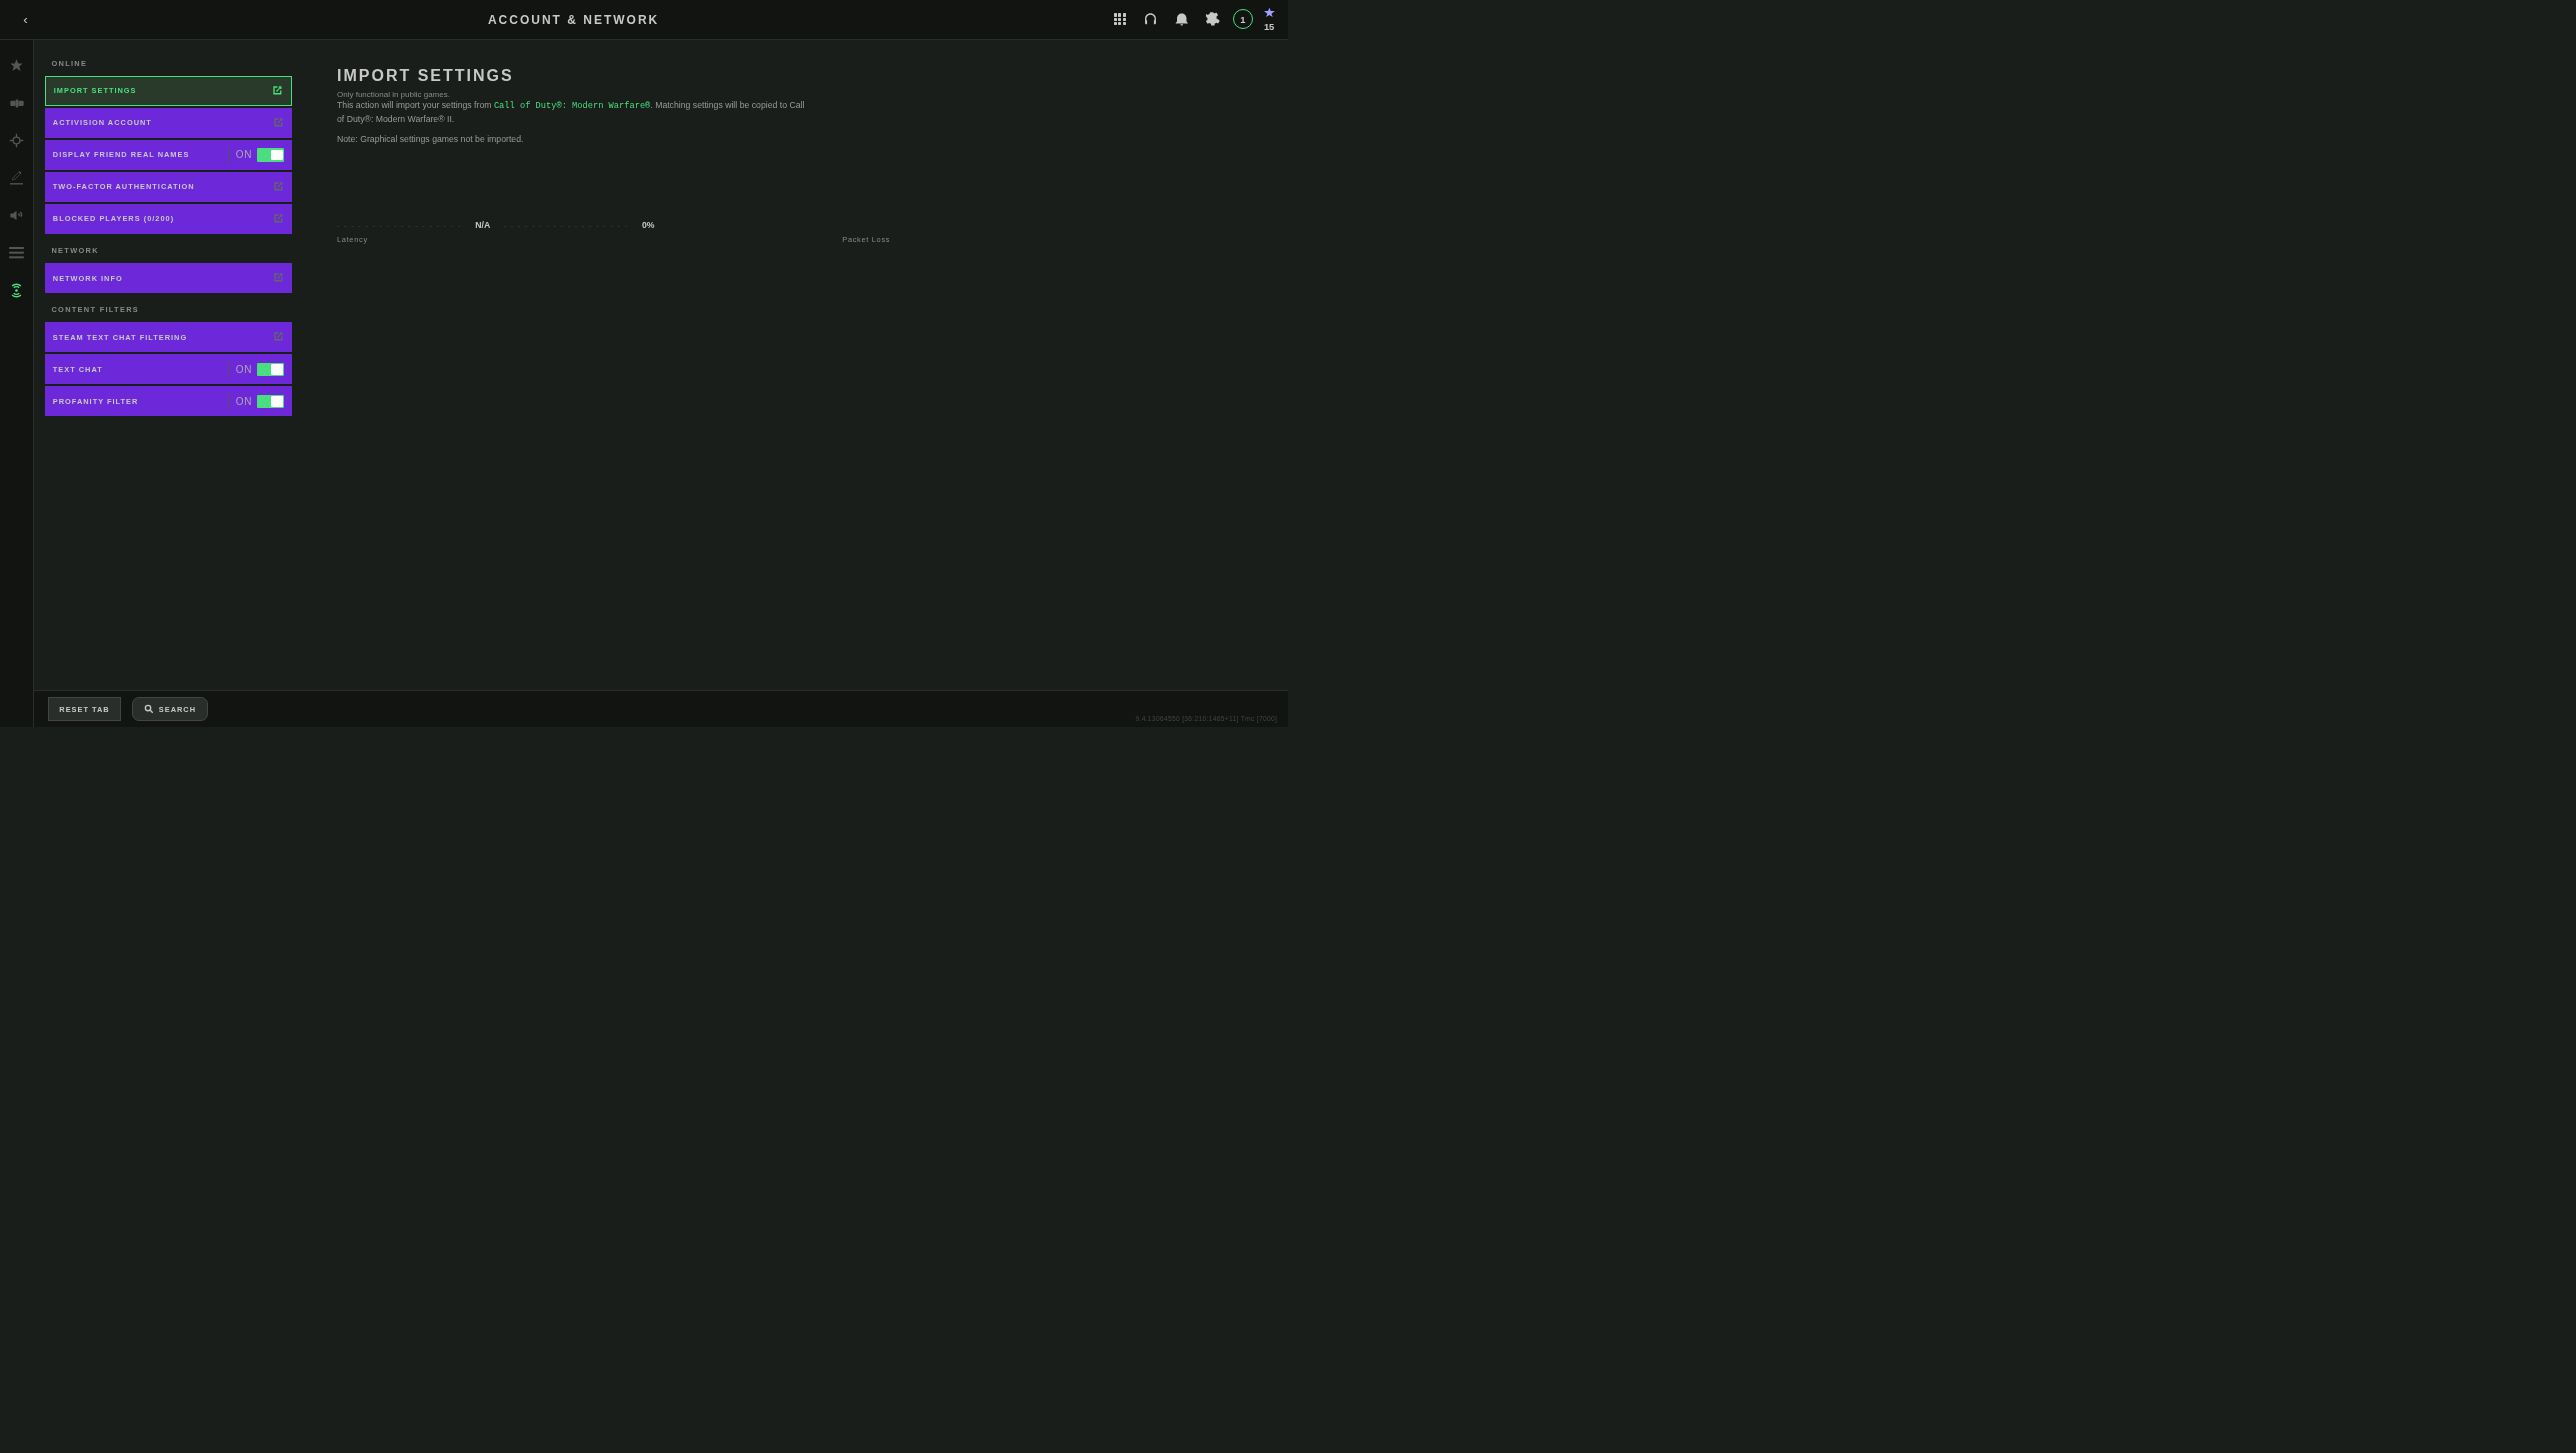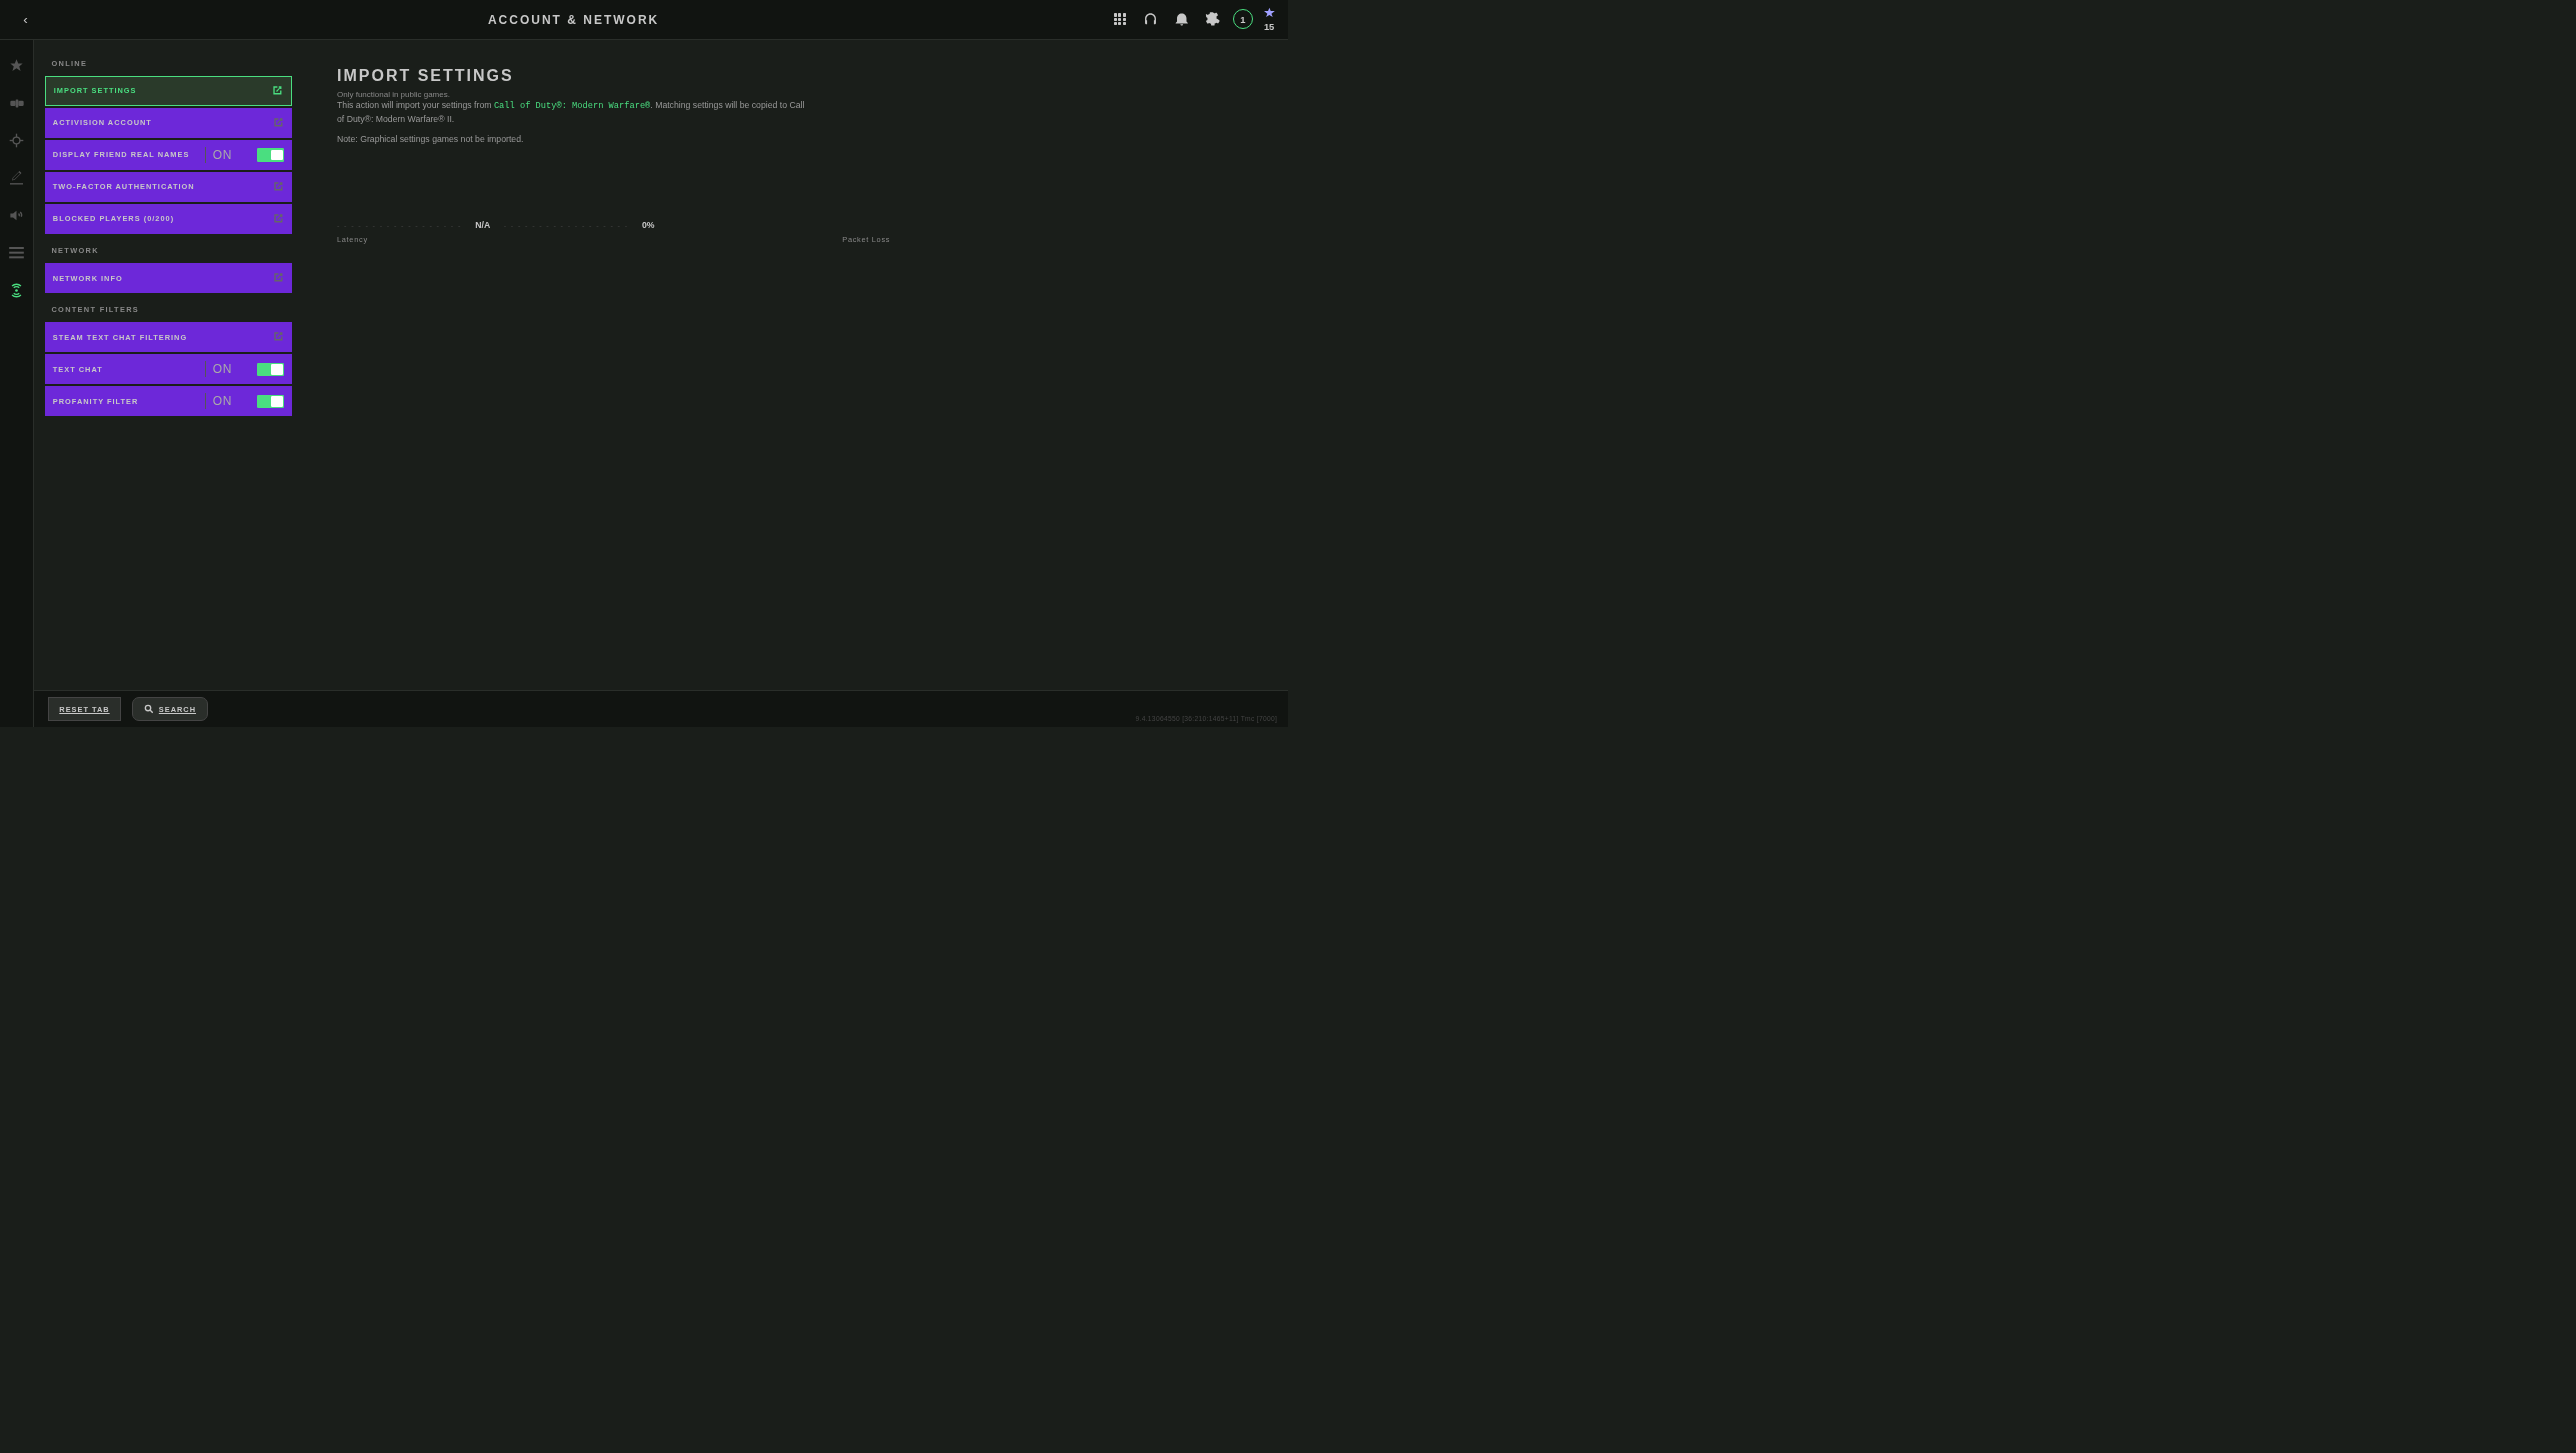--- a/index.html
+++ b/index.html
@@ -177,24 +177,24 @@
       color: #c8c8c8;
       text-transform: uppercase;
       flex: 1;
     }
 
     .settings-item.active .settings-item-label {
       color: #4ade80;
     }
 
     .settings-item-value {
-      font-size: 12px;
+      font-size: 10px;
       color: #aaa;
       letter-spacing: 0.7px;
-      margin-right: 21px;
+      margin-right: 1px;
     }
 
     .external-link-icon {
       color: #4ade80;
       font-size: 9.4px;
     }
 
     .toggle-container {
       display: flex;
       align-items: center;
@@ -319,21 +319,20 @@
       border: 0.7px solid #444;
       color: #c8c8c8;
       font-size: 7.4px;
       font-weight: bold;
       letter-spacing: 1px;
       text-transform: uppercase;
       cursor: pointer;
       display: flex;
       align-items: center;
       gap: 5.4px;
-      text-decoration: underline;
     }
 
     .search-btn {
       display: flex;
       align-items: center;
       gap: 5.4px;
       border-radius: 7px;
     }
 
     .version-info {

